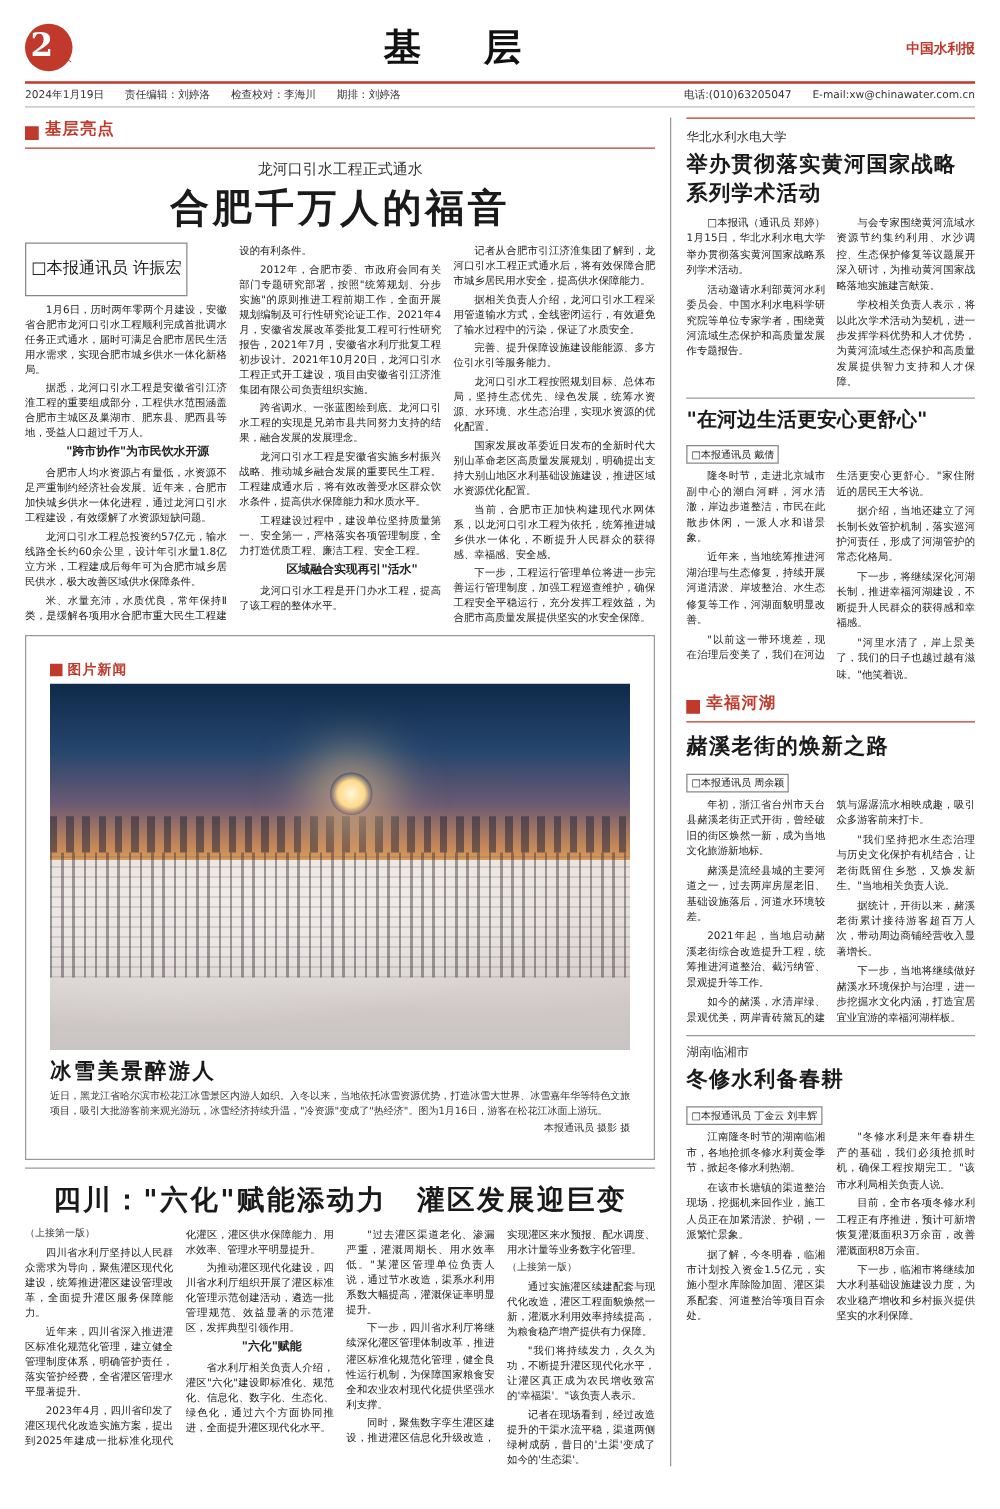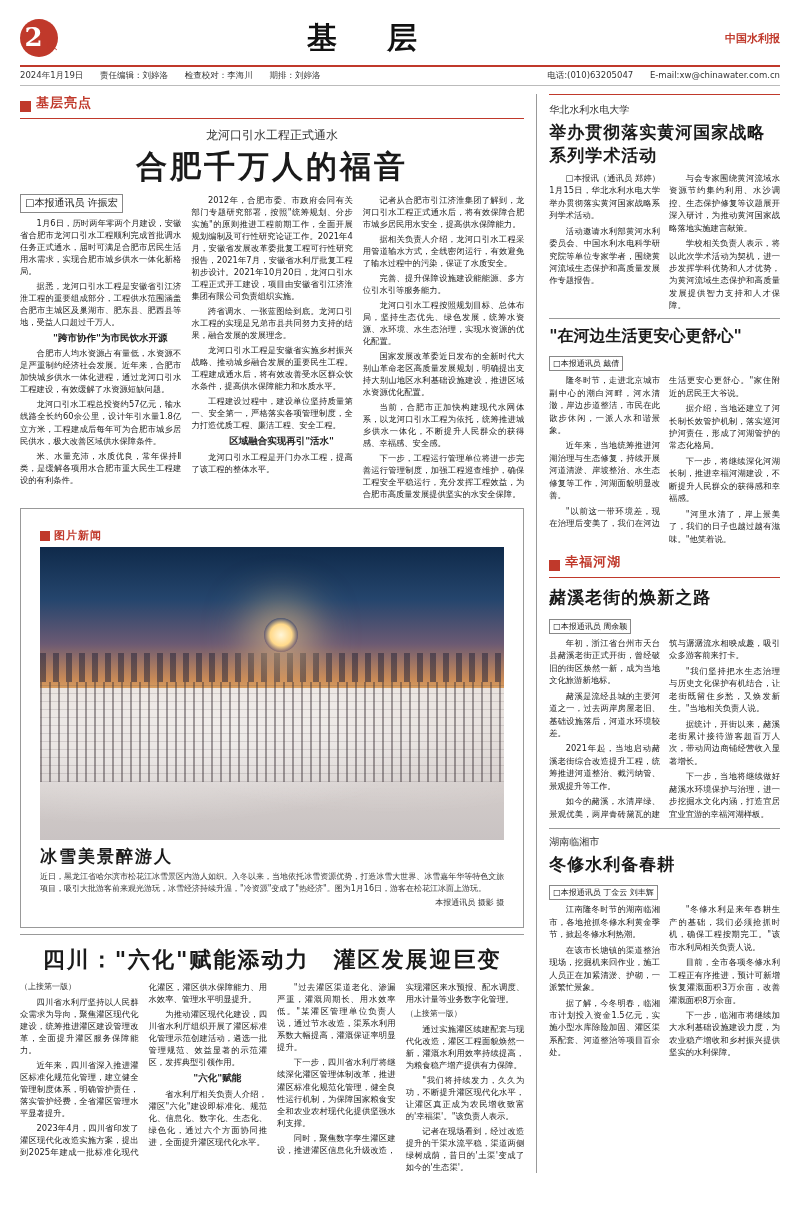--- a/index.html
+++ b/index.html
@@ -105,22 +105,22 @@
   .kicker{
     text-align:center;font-size:12px;color:#333;margin:6px 0 2px;
   }
   .headline-main{
     text-align:center;
     font-family:Liberation Sans, sans-serif;
     font-size:31px;font-weight:bold;letter-spacing:3px;
     margin:2px 0 6px;
   }
   .byline{
-    font-size:10px;color:#222;border:1px solid #888;
-    display:inline-block;padding:1px 4px;margin-bottom:4px;
+    font-size:13px;color:#222;border:1px solid #888;
+    display:inline-block;padding:11px 4px;margin-bottom:4px;
   }
   
   .body-cols{
     column-gap:10px;
     font-size:8.3px;
     line-height:1.45;
     text-align:justify;
     color:#222;
   }
   .body-cols p{margin:0 0 3px;text-indent:2em;}

